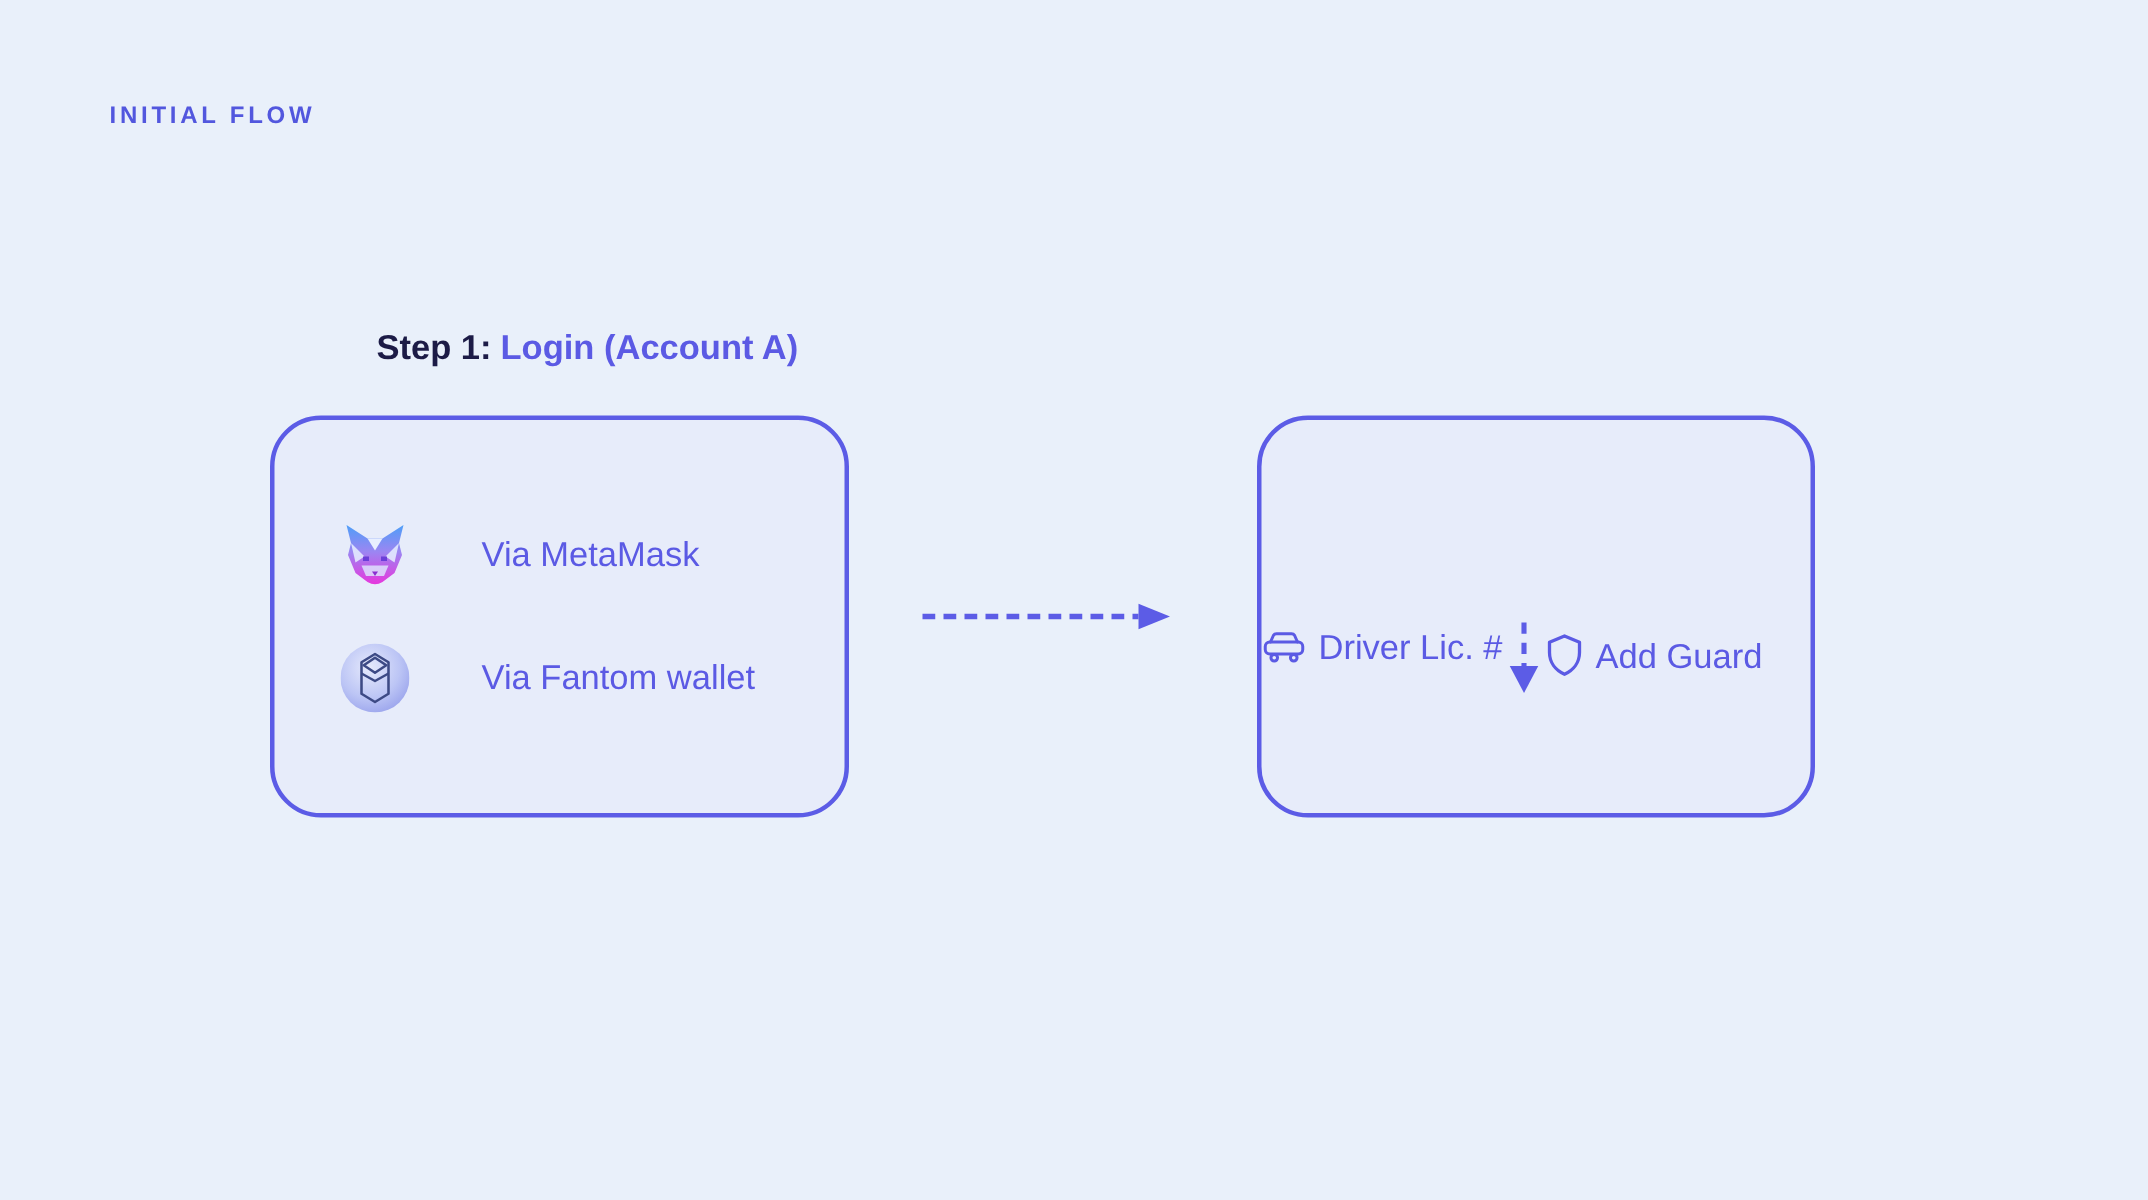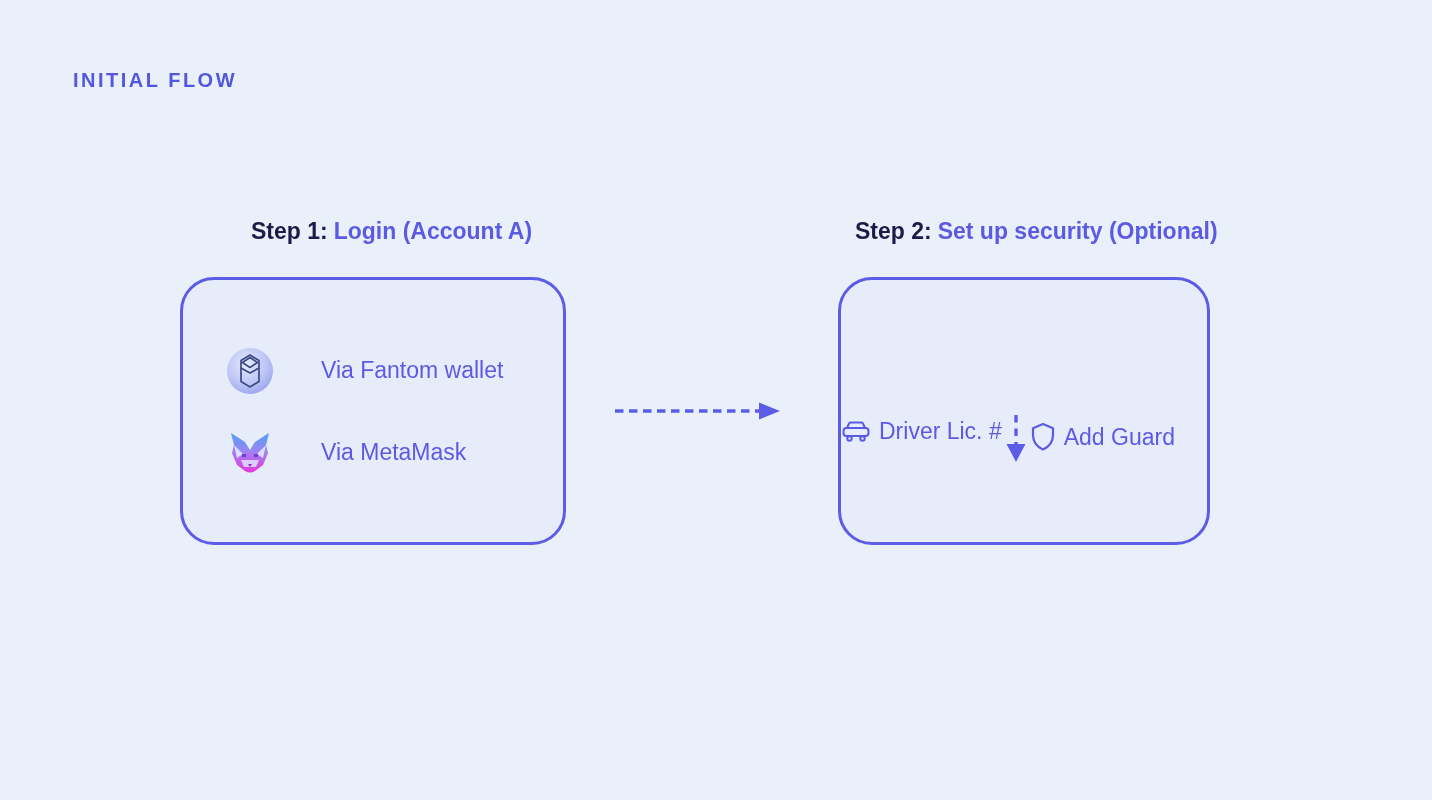--- a/index.html
+++ b/index.html
@@ -13,21 +13,21 @@
     height: 800px;
     background: #e9f0fa;
     font-family: "Liberation Sans", sans-serif;
     overflow: hidden;
   }
   .page-title {
     position: absolute;
     left: 73px;
     top: 69px;
     margin: 0;
-    font-size: 20px;
+    font-size: 16px;
     font-weight: 700;
     letter-spacing: 2.5px;
     color: #5257de;
   }
   .step-label {
     position: absolute;
     top: 218px;
     font-size: 23px;
     font-weight: 600;
     white-space: nowrap;
@@ -112,46 +112,22 @@
 <body>
 
 <div class="canvas">
 
   <h1 class="page-title">INITIAL FLOW</h1>
 
   <div class="step-label step-label-1">
     <span class="step-prefix">Step 1:</span><span class="step-title">Login (Account A)</span>
   </div>
 
-  <div class="step-label step-label-2">
-    <span class="step-prefix">Step 2:</span><span class="step-title">Set up security (Optional)</span>
-  </div>
 
   <div class="box login-box">
-
-    <div class="option-row">
-      <span class="icon-wrap">
-        <svg viewBox="0 0 46 46" width="46" height="46" aria-hidden="true">
-          <defs>
-            <radialGradient id="ftGrad" cx="0.42" cy="0.35" r="0.8">
-              <stop offset="0" stop-color="#e6eafc"></stop>
-              <stop offset="0.55" stop-color="#bcc5f5"></stop>
-              <stop offset="1" stop-color="#8d97e9"></stop>
-            </radialGradient>
-          </defs>
-          <circle cx="23" cy="23" r="23" fill="url(#ftGrad)"></circle>
-          <g fill="none" stroke="#3d4a85" stroke-width="1.7" stroke-linejoin="round">
-            <path d="M23 7 L32 12.5 L32 33.5 L23 39 L14 33.5 L14 12.5 Z"></path>
-            <path d="M23 9.5 L30.5 14.5 L23 19.5 L15.5 14.5 Z"></path>
-            <path d="M14 20 L23 25 L32 20"></path>
-          </g>
-        </svg>
-      </span>
-      <span class="option-label">Via Fantom wallet</span>
-    </div>
 
     <div class="option-row">
       <span class="icon-wrap">
         <svg viewBox="0 0 44 44" width="44" height="44" aria-hidden="true">
           <defs>
             <linearGradient id="mmGrad" x1="0" y1="0" x2="0" y2="1">
               <stop offset="0" stop-color="#4e9ef8"></stop>
               <stop offset="0.45" stop-color="#9b86f2"></stop>
               <stop offset="1" stop-color="#e637dd"></stop>
             </linearGradient>
@@ -162,20 +138,41 @@
           <polygon points="38,14 29,23 35,27" fill="#e7f0ff" opacity="0.85"></polygon>
           <polygon points="13,29 31,29 28,36 16,36" fill="#dfeafe" opacity="0.8"></polygon>
           <rect x="14" y="23" width="4" height="3" fill="#6b3fd8"></rect>
           <rect x="26" y="23" width="4" height="3" fill="#6b3fd8"></rect>
           <polygon points="20,33 24,33 22,36" fill="#8a2fd0"></polygon>
         </svg>
       </span>
       <span class="option-label">Via MetaMask</span>
     </div>
 
+    <div class="option-row">
+      <span class="icon-wrap">
+        <svg viewBox="0 0 46 46" width="46" height="46" aria-hidden="true">
+          <defs>
+            <radialGradient id="ftGrad" cx="0.42" cy="0.35" r="0.8">
+              <stop offset="0" stop-color="#e6eafc"></stop>
+              <stop offset="0.55" stop-color="#bcc5f5"></stop>
+              <stop offset="1" stop-color="#8d97e9"></stop>
+            </radialGradient>
+          </defs>
+          <circle cx="23" cy="23" r="23" fill="url(#ftGrad)"></circle>
+          <g fill="none" stroke="#3d4a85" stroke-width="1.7" stroke-linejoin="round">
+            <path d="M23 7 L32 12.5 L32 33.5 L23 39 L14 33.5 L14 12.5 Z"></path>
+            <path d="M23 9.5 L30.5 14.5 L23 19.5 L15.5 14.5 Z"></path>
+            <path d="M14 20 L23 25 L32 20"></path>
+          </g>
+        </svg>
+      </span>
+      <span class="option-label">Via Fantom wallet</span>
+    </div>
+
   </div>
 
   <div class="connector">
     <svg width="170" height="22" viewBox="0 0 170 22" aria-hidden="true">
       <line x1="3" y1="11" x2="147" y2="11" stroke="#5c5ce6" stroke-width="3.6" stroke-dasharray="8.5 5.5"></line>
       <polygon points="147,2.5 168,11 147,19.5" fill="#5c5ce6"></polygon>
     </svg>
   </div>
 
   <div class="box security-box">

